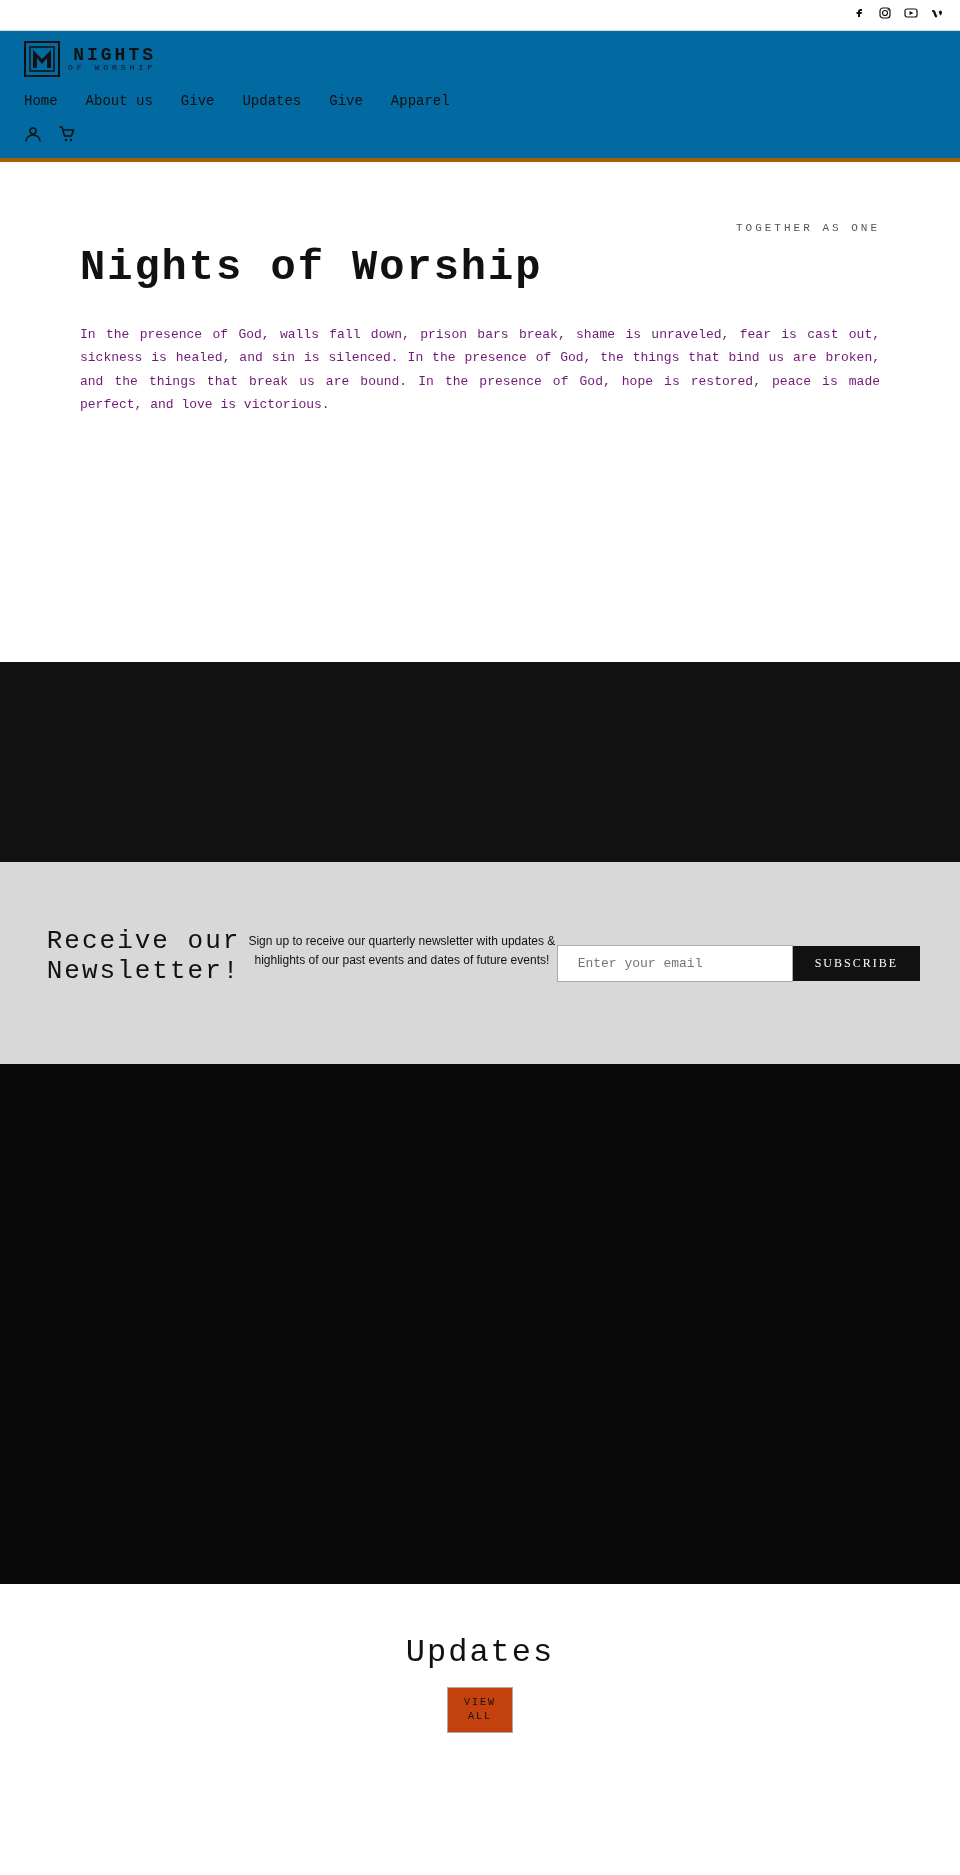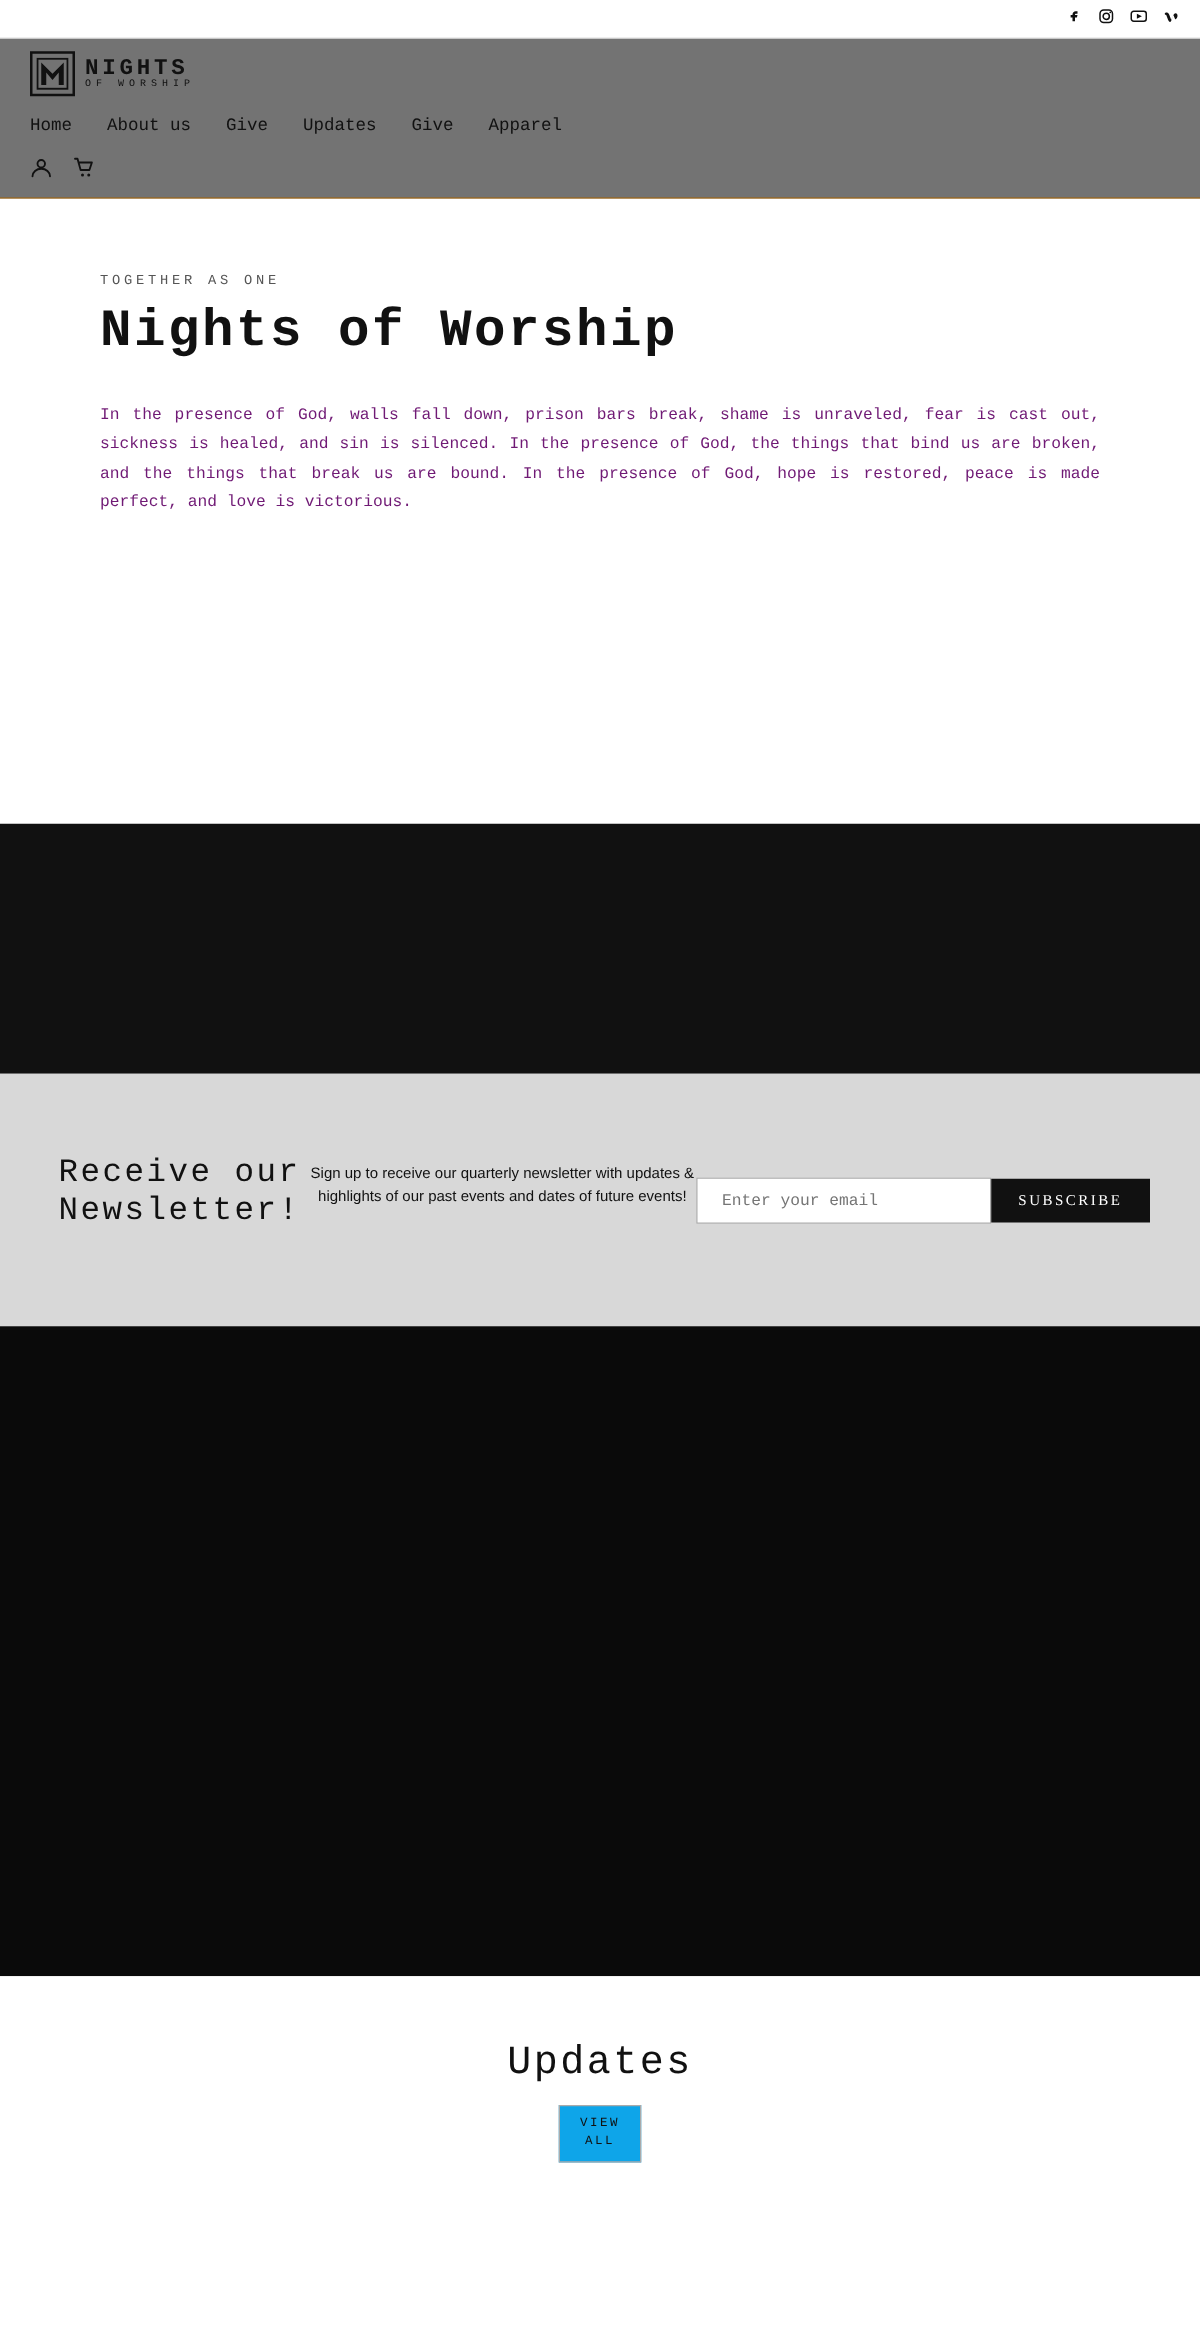--- a/index.html
+++ b/index.html
@@ -25,23 +25,24 @@
 
     .top-bar .social-icon {
       font-size: 13px;
       color: #111;
       cursor: pointer;
       text-decoration: none;
     }
 
     
     .site-header {
-      background: #737373;
-      border-bottom: 1px solid #a16207;
+      background: #0369a1;
+      border-bottom: 4px solid #a16207;
       padding: 10px 24px 0 24px;
+      text-align: right;
     }
 
     .logo-area {
       display: flex;
       align-items: center;
       gap: 8px;
       padding-bottom: 8px;
     }
 
     .logo-box {
@@ -118,20 +119,21 @@
       min-height: 500px;
     }
 
     .section-label {
       font-family: 'Courier New', Courier, monospace;
       font-size: 11px;
       letter-spacing: 3px;
       text-transform: uppercase;
       color: #555;
       margin-bottom: 10px;
+      text-align: right;
     }
 
     .page-title {
       font-family: 'Courier New', Courier, monospace;
       font-size: 42px;
       font-weight: bold;
       letter-spacing: 2px;
       margin-bottom: 31px;
       color: #111;
     }
@@ -233,21 +235,21 @@
 
     .view-all-btn {
       font-family: 'Courier New', Courier, monospace;
       font-size: 10px;
       letter-spacing: 2px;
       text-transform: uppercase;
       color: #111;
       border: 1px solid #aaa;
       padding: 8px 16px;
       cursor: pointer;
-      background: #0ea5e9;
+      background: #c2410c;
       text-align: center;
       line-height: 1.4;
     }
   </style>
 </head>
 <body>
 
 <div class="top-bar">
   <span class="social-icon">
     <svg width="14" height="14" viewBox="0 0 14 14" fill="none" xmlns="http://www.w3.org/2000/svg">

